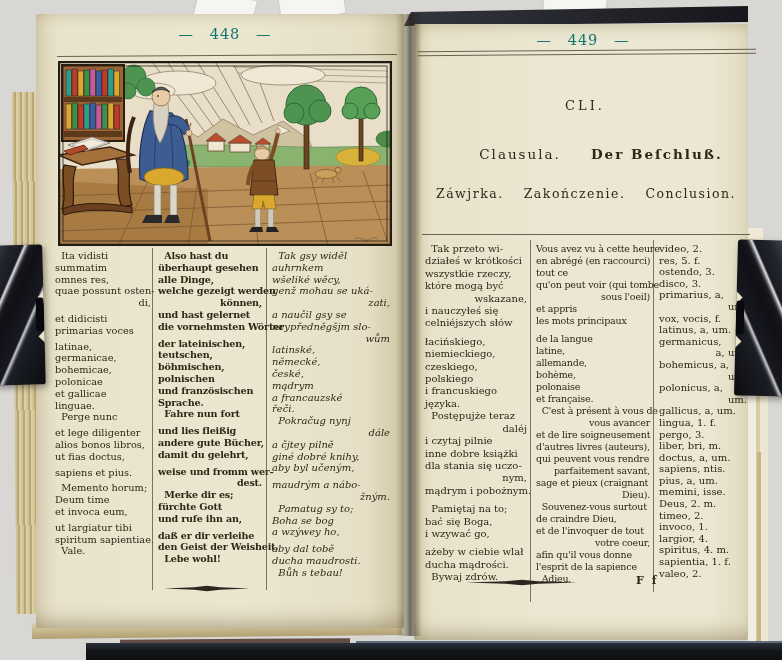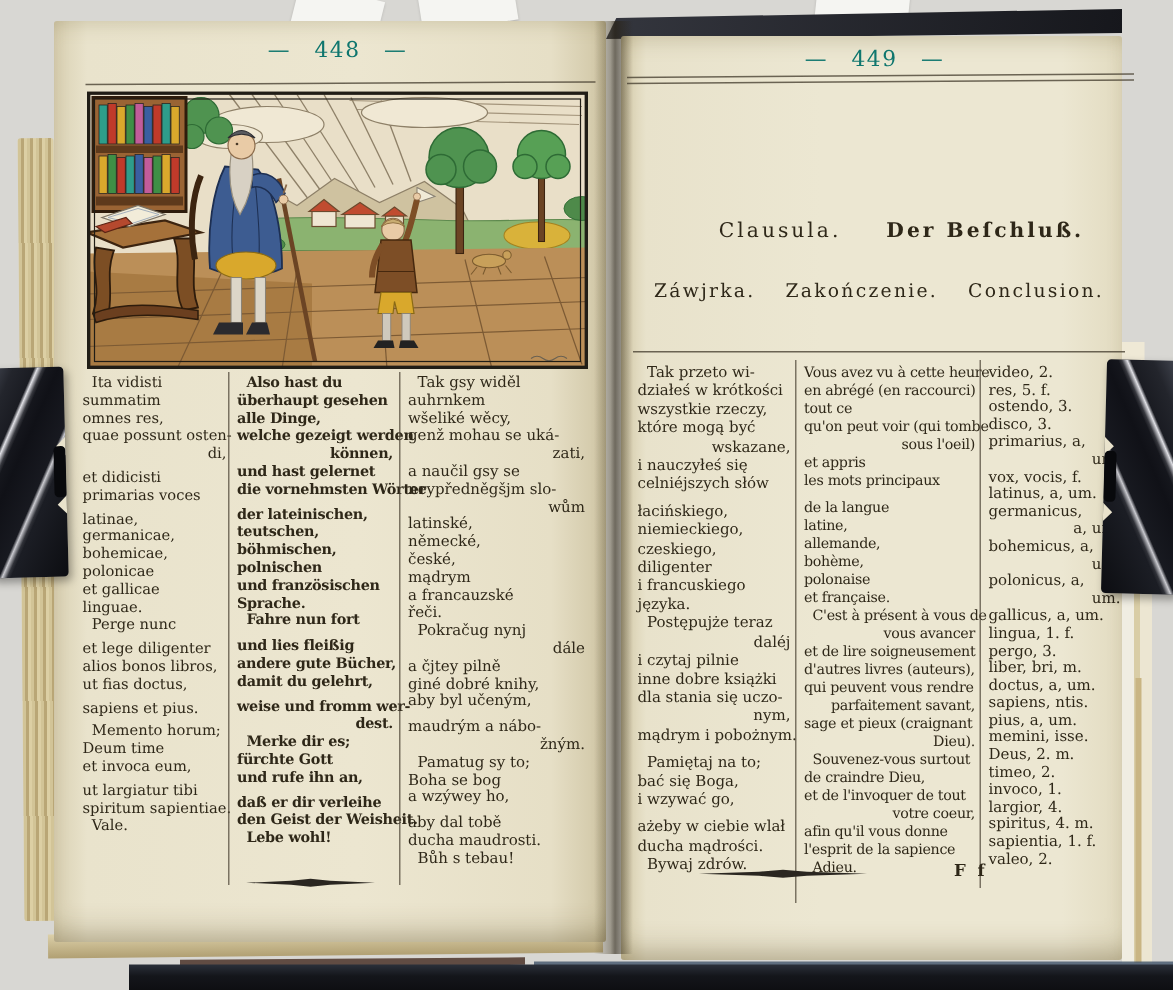--- a/index.html
+++ b/index.html
@@ -54,21 +54,21 @@
   .title-row{position:absolute;display:flex;justify-content:center;gap:30px;font-size:13.5px;letter-spacing:2px;color:#2e2718;}
   .frak{font-weight:bold;}
   .subtitle-row{position:absolute;display:flex;justify-content:center;gap:20px;font-size:12.5px;letter-spacing:1.5px;color:#2e2718;}
   .col{position:absolute;color:#2e2718;}
   .col .tl{white-space:pre;}
   .col .tl.r{text-align:right;}
   .c-latin{font-size:9.8px;line-height:11.8px;font-weight:500;}
   .c-latin .tl.gap{height:4px;}
   .c-german{font-size:9.6px;line-height:11.8px;font-weight:bold;letter-spacing:-.2px;}
   .c-german .tl.gap{height:5px;}
-  .c-czech{font-size:10px;line-height:11.8px;}
+  .c-czech{font-size:10px;line-height:11.8px;font-style:italic;}
   .c-czech .tl.gap{height:5px;}
   .c-polish{font-size:10px;line-height:12.4px;}
   .c-polish .tl.gap{height:6px;}
   .c-french{font-size:9.5px;line-height:12px;letter-spacing:-.2px;}
   .c-french .tl.gap{height:6px;}
   .c-vocab{font-size:10px;line-height:11.6px;}
   .sig{position:absolute;font-size:11px;font-weight:bold;letter-spacing:2px;color:#2e2718;}
   .divider{position:absolute;}
 </style>
 </head>
@@ -344,20 +344,21 @@
     </div>
 
   <svg class="divider" style="left:164px;top:585px;" width="86" height="7" viewBox="0 0 86 7">
     <path d="M0 3.5 L30 2.2 L43 0.8 L56 2.2 L86 3.5 L56 4.8 L43 6.2 L30 4.8 Z" fill="#2a2620"></path>
   </svg>
 
   <div class="hdr-num" style="left:418px;top:32px;width:330px;">— 449 —</div>
   <div class="hr" style="left:418px;top:50px;width:338px;transform:rotate(-.4deg);"></div>
   <div class="hr" style="left:418px;top:54px;width:338px;transform:rotate(-.4deg);"></div>
 
+  <div class="chapter" style="left:430px;top:98px;width:310px;">CLI.</div>
   <div class="title-row" style="left:436px;top:146px;width:330px;">
     <span>Clausula.</span>
     <span class="frak">Der Beſchluß.</span>
   </div>
   <div class="subtitle-row" style="left:414px;top:186px;width:344px;">
     <span style="">Záwjrka.</span>
     <span>Zakończenie.</span>
     <span>Conclusion.</span>
   </div>
 
@@ -368,21 +369,21 @@
       <div class="tl">działeś w krótkości</div>
       <div class="tl">wszystkie rzeczy,</div>
       <div class="tl">które mogą być</div>
       <div class="tl r">wskazane,</div>
       <div class="tl">i nauczyłeś się</div>
       <div class="tl">celniéjszych słów</div>
       <div class="tl gap"></div>
       <div class="tl">łacińskiego,</div>
       <div class="tl">niemieckiego,</div>
       <div class="tl">czeskiego,</div>
-      <div class="tl">diligenter</div>
+      <div class="tl">polskiego</div>
       <div class="tl">i francuskiego</div>
       <div class="tl">języka.</div>
       <div class="tl">  Postępujże teraz</div>
       <div class="tl r">daléj</div>
       <div class="tl">i czytaj pilnie</div>
       <div class="tl">inne dobre książki</div>
       <div class="tl">dla stania się uczo-</div>
       <div class="tl r">nym,</div>
       <div class="tl">mądrym i pobożnym.</div>
       <div class="tl gap"></div>

